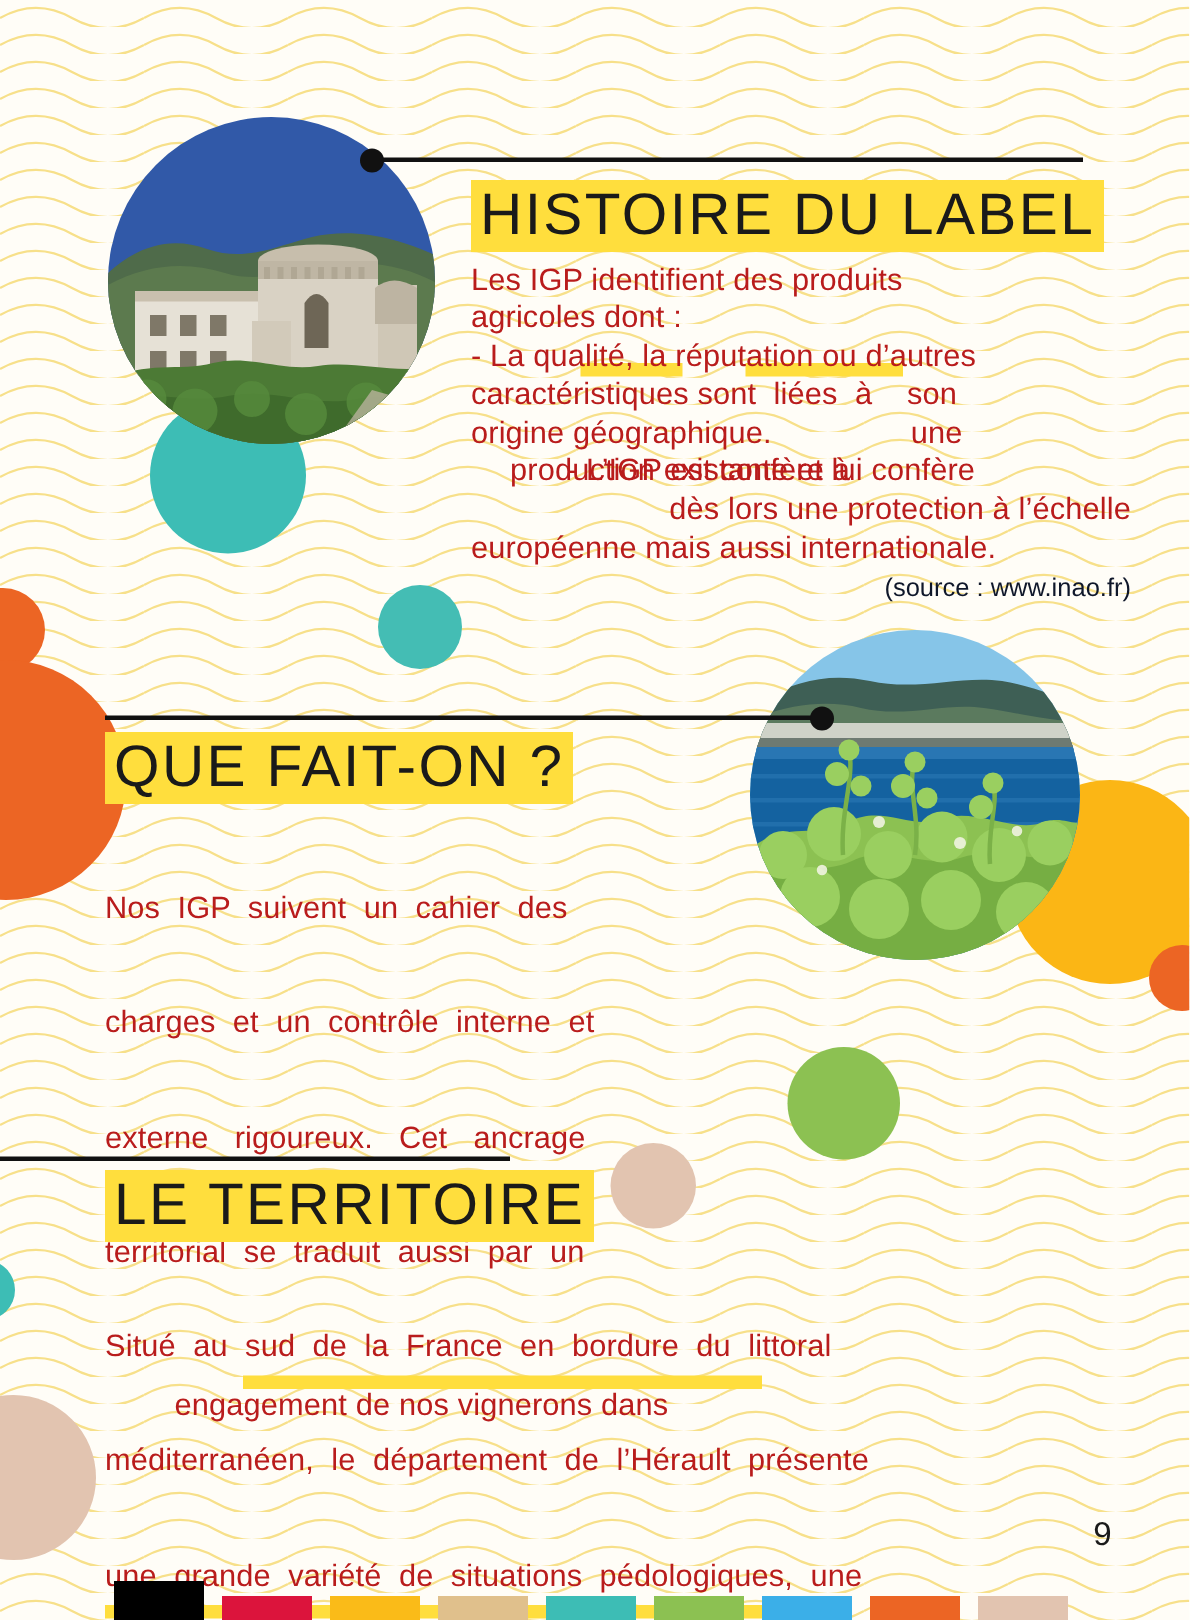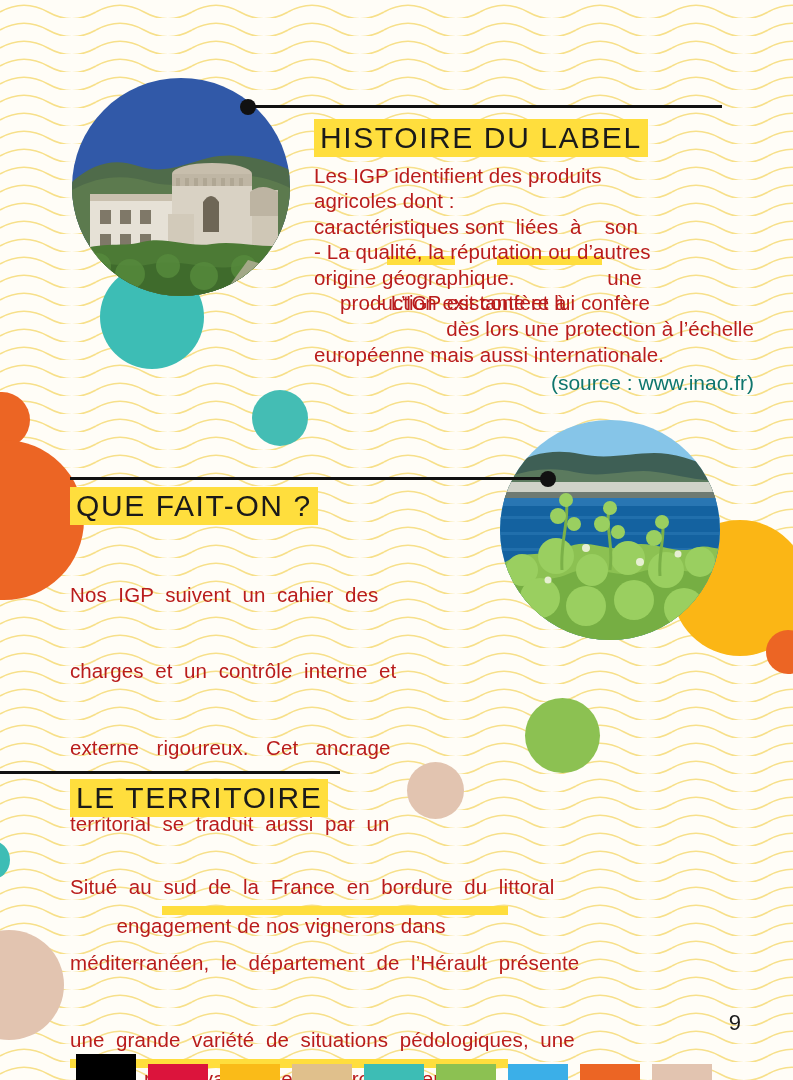--- a/index.html
+++ b/index.html
@@ -61,42 +61,42 @@
   }
 
   
   .section {
     position: absolute;
     z-index: 5;
   }
 
   .heading {
     display: inline;
-    font-size: 30px;
+    font-size: 39px;
     letter-spacing: 1.6px;
     color: #1a1a1a;
     font-weight: 400;
     background: #FFDE3D;
     box-decoration-break: clone;
     -webkit-box-decoration-break: clone;
     padding: 2px 6px 3px 6px;
     line-height: 1.22;
     white-space: nowrap;
   }
 
   .body-text {
     font-size: 20.5px;
     line-height: 25.5px;
     color: #b91c1c;
     letter-spacing: 0.1px;
   }
 
   .source {
-    font-size: 21px;
-    color: #0f766e;
+    font-size: 17px;
+    color: #0f172a;
     text-align: right;
   }
 
   
   .overlap-wrap {
     position: relative;
     height: 26px;
     margin-left: 26px;
   }
   .overlap-wrap > span {
@@ -285,26 +285,26 @@
 
   <div class="rule" style="left:0px; top:771px; width:340px;"></div>
 
   <div class="section" style="left:314px; top:120px; width:440px;">
     <div style="line-height:1.3;">
       <span class="heading">HISTOIRE DU LABEL</span>
     </div>
     <div class="body-text" style="margin-top:6px;">
       <div>Les IGP identifient des produits</div>
       <div>agricoles dont :</div>
-      <div style="white-space:pre;">caractéristiques sont  liées  à    son</div>
       <div style="position:relative;">
         <span>- La qualité, la réputation ou d’autres</span>
         <span class="hl-marker" style="position:absolute; left:73px; top:17px; width:68px; height:9px; background:#FFDE3D; z-index:-1;"></span>
         <span class="hl-marker" style="position:absolute; left:183px; top:17px; width:105px; height:9px; background:#FFDE3D; z-index:-1;"></span>
       </div>
+      <div style="white-space:pre;">caractéristiques sont  liées  à    son</div>
       <div style="white-space:pre;">origine géographique.                une</div>
       <div class="overlap-wrap">
         <span>production existante et lui confère</span>
         <span class="overlap-b">- L’IGP est confère à</span>
       </div>
       <div style="padding-left:26px;text-align:right;">dès lors une protection à l’échelle</div>
       <div>européenne mais aussi internationale.</div>
     </div>
     <div class="source" style="margin-top:4px;">(source : www.inao.fr)</div>
   </div>

